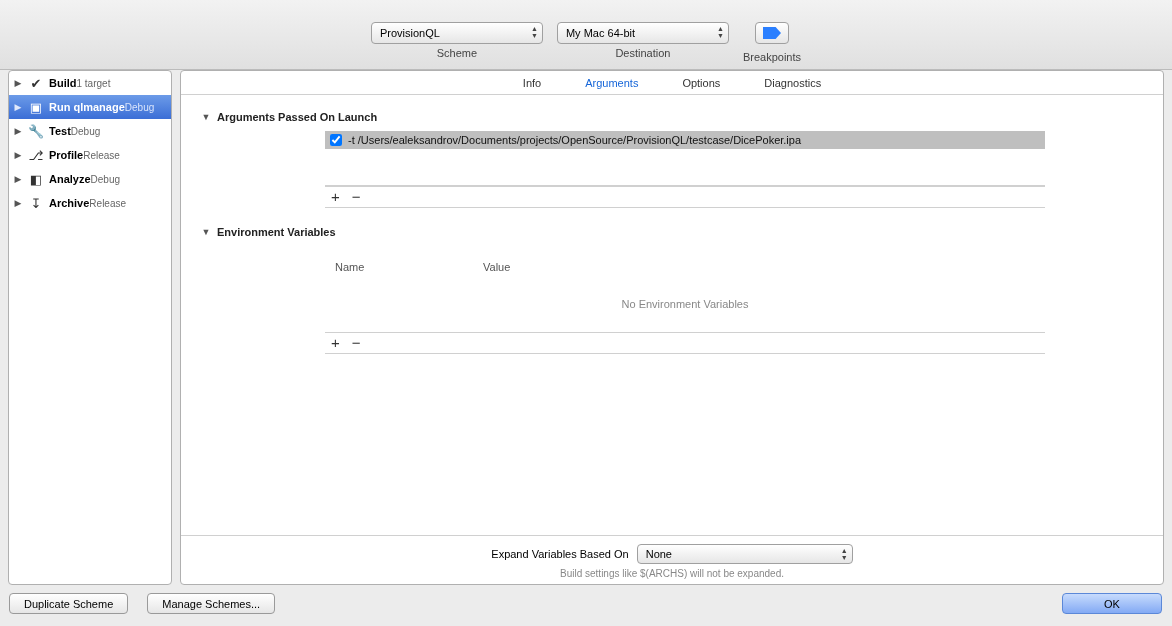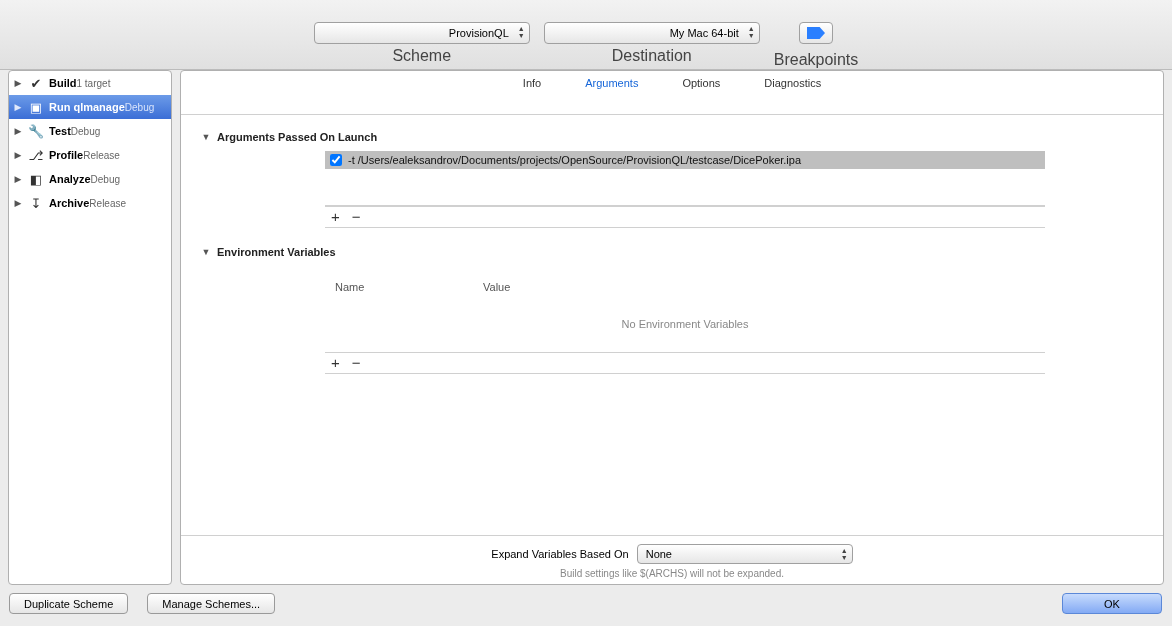--- a/index.html
+++ b/index.html
@@ -36,34 +36,34 @@
       border: 1px solid #a0a0a0;
       border-radius: 4px;
       background: linear-gradient(#ffffff, #e6e6e6);
       font-size: 11px;
       padding: 0 20px 0 8px;
       position: relative;
       display: inline-flex;
       align-items: center;
       cursor: default;
     }
-    .popup-wide { width: 216px; justify-content: flex-end; }
+    .popup-wide { width: 172px; }
     .popup-arrows {
       position: absolute;
       right: 4px;
       top: 2px;
       display: flex;
       flex-direction: column;
       gap: 0;
       font-size: 7px;
       color: #444;
       line-height: 7px;
     }
     .ctrl-label {
-      font-size: 16px;
+      font-size: 11px;
       color: #444;
     }
     .breakpoints-icon {
       width: 34px;
       height: 22px;
       border: 1px solid #a0a0a0;
       border-radius: 4px;
       background: linear-gradient(#ffffff, #e6e6e6);
       display: flex;
       align-items: center;
@@ -130,21 +130,21 @@
       border: 1px solid #b0b0b0;
       border-radius: 4px;
       margin-left: 8px;
       display: flex;
       flex-direction: column;
     }
     .tab-bar {
       display: flex;
       justify-content: center;
       gap: 44px;
-      padding: 6px 0 24px;
+      padding: 6px 0 4px;
       border-bottom: 1px solid #d0d0d0;
     }
     .tab {
       font-size: 11px;
       color: #333;
       cursor: default;
       padding-bottom: 1px;
     }
     .tab.active {
       color: #1565d8;

